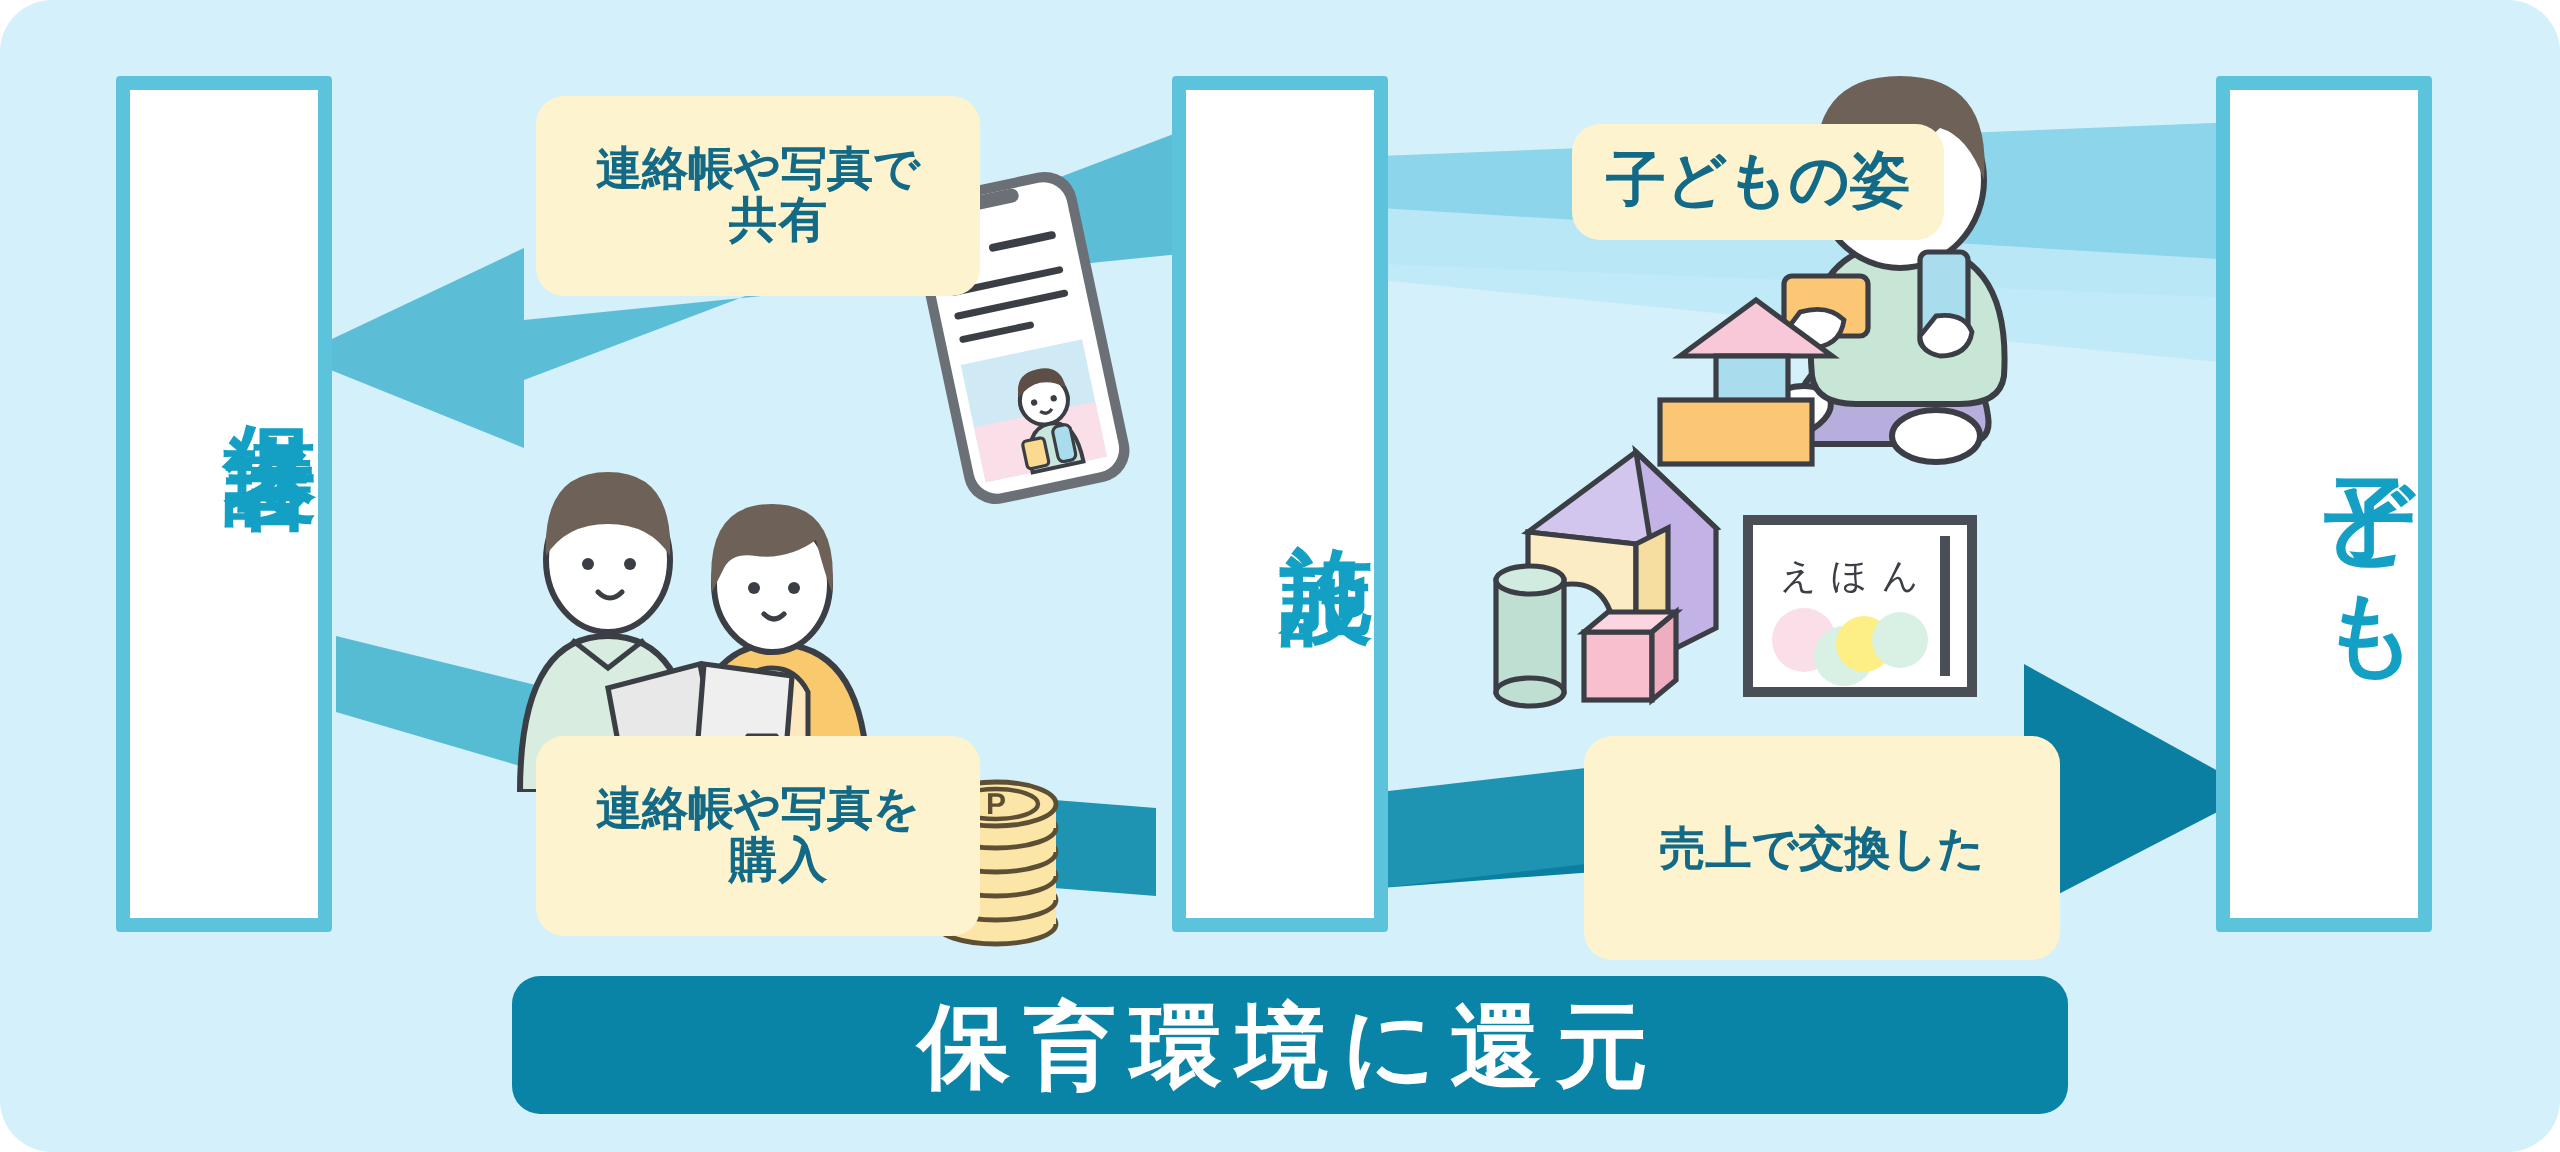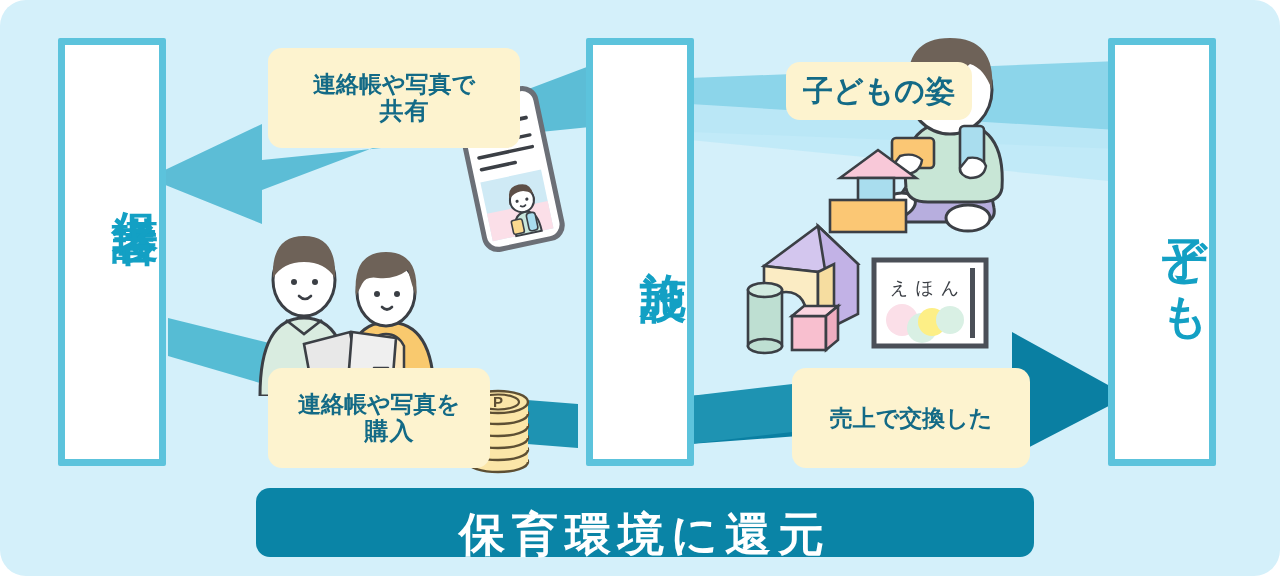--- a/index.html
+++ b/index.html
@@ -84,21 +84,21 @@
   
   #banner {
     position: absolute;
     left: 256px;
     top: 488px;
     width: 778px;
     height: 69px;
     background: #0a84a6;
     border-radius: 14px;
     display: flex;
-    align-items: flex-end;
+    align-items: center;
     justify-content: center;
   }
   #banner .banner-text {
     color: #ffffff;
     font-size: 46px;
     font-weight: 700;
     letter-spacing: 7px;
     line-height: 1;
   }
 
@@ -255,35 +255,35 @@
       <ellipse cx="40" cy="42" rx="30" ry="10"></ellipse>
       <rect x="10" y="30" width="60" height="12" stroke="none"></rect>
       <ellipse cx="40" cy="30" rx="30" ry="10"></ellipse>
       <rect x="10" y="18" width="60" height="12" stroke="none"></rect>
       <ellipse cx="40" cy="18" rx="30" ry="11"></ellipse>
     </g>
     <ellipse cx="40" cy="18" rx="21" ry="7.5" fill="none" stroke="#5d4f33" stroke-width="2.2"></ellipse>
     <text x="40" y="23" text-anchor="middle" font-family="'Liberation Sans', sans-serif" font-size="15" font-weight="bold" fill="#5d4f33">P</text>
   </svg>
 
-  <div class="callout" style="left:268px; top:48px; width:252px; height:100px;">
+  <div class="callout" style="left:268px; top:48px; width:222px; height:100px;">
     <div class="line1">連絡帳や写真で</div>
     <div class="line2">共有</div>
   </div>
 
   <div class="callout single" style="left:786px; top:62px; width:186px; height:58px;text-align:center;">
     <div class="line1">子どもの姿</div>
   </div>
 
   <div class="callout" style="left:268px; top:368px; width:222px; height:100px;">
     <div class="line1">連絡帳や写真を</div>
     <div class="line2">購入</div>
   </div>
 
-  <div class="callout" style="left:792px; top:368px; width:238px; height:100px;">
+  <div class="callout" style="left:792px; top:368px; width:238px; height:112px;">
     <div class="line1">売上で交換した</div>
   </div>
 
   <div id="banner">
     <div class="banner-text">保育環境に還元</div>
   </div>
 
 </div>
 
 </body></html>

